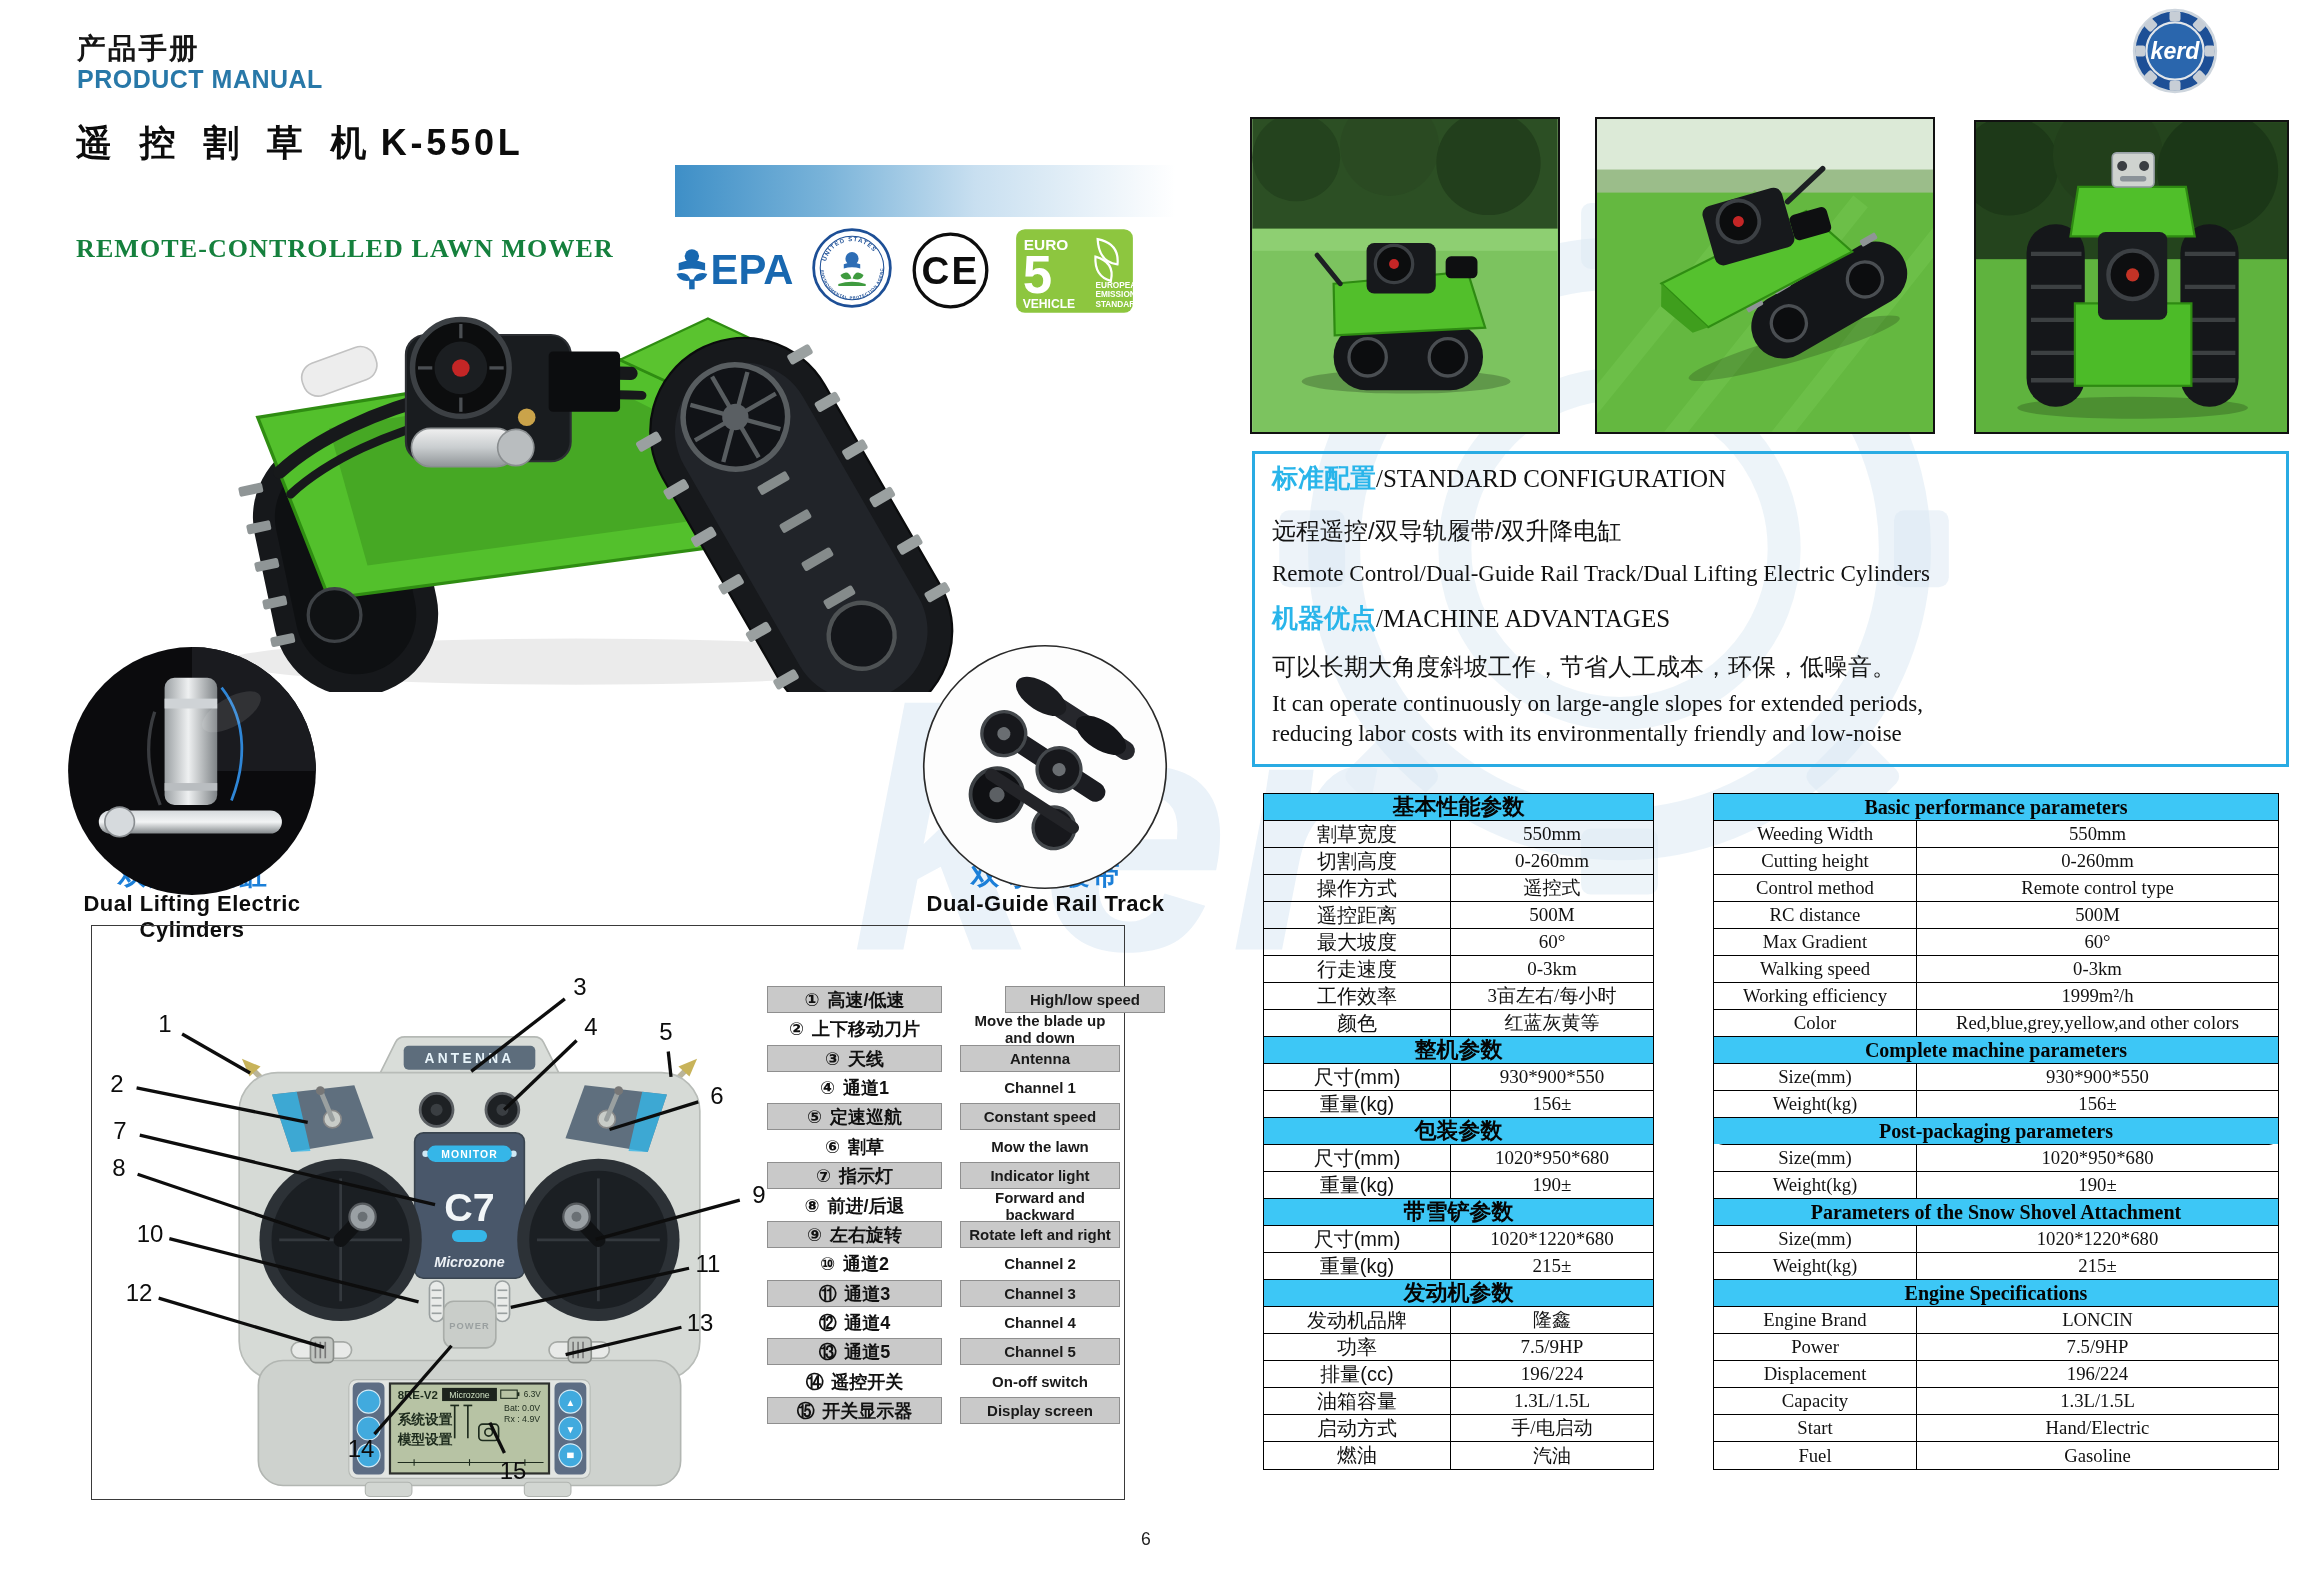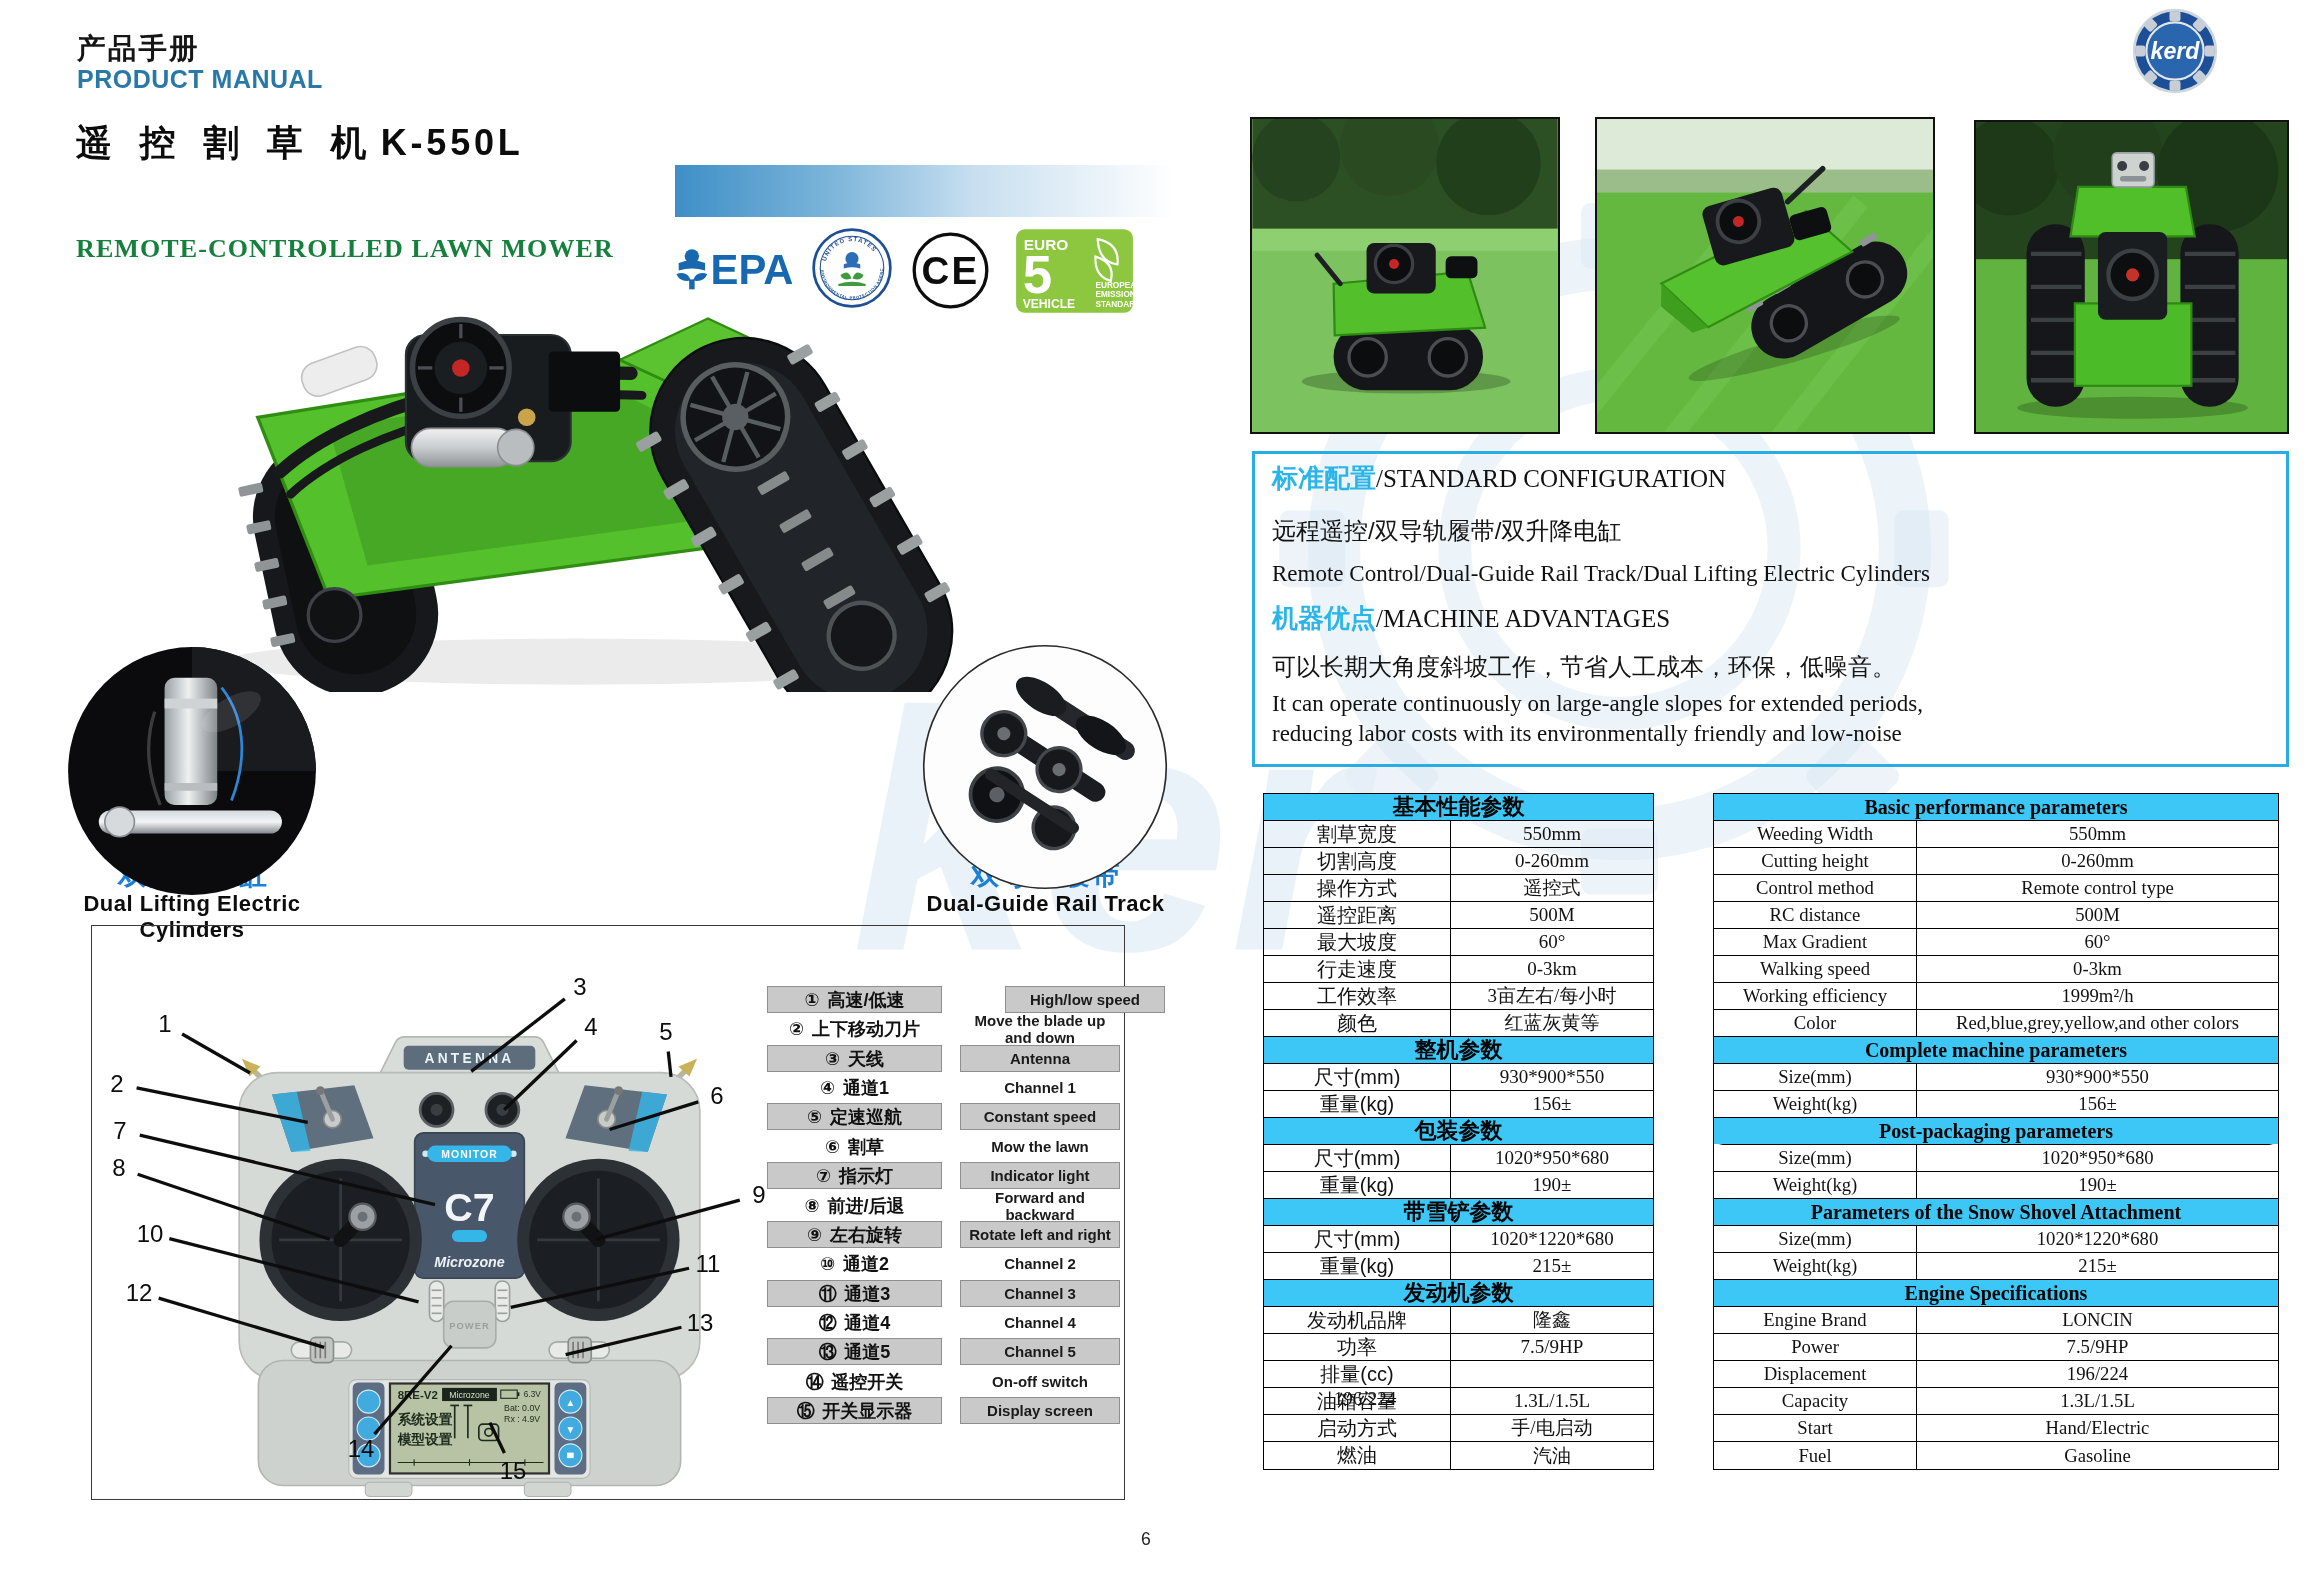--- a/index.html
+++ b/index.html
@@ -717,21 +717,21 @@
         <div class="spec-head">发动机参数</div>
       </div>
       <div class="spec-row" style="height: 27px;">
         <div class="spec-label" style="width: 187px;">发动机品牌</div>
         <div class="spec-value" style="width: calc(100% - 187px);">隆鑫</div>
       </div>
       <div class="spec-row" style="height: 27px;">
         <div class="spec-label" style="width: 187px;">功率</div>
         <div class="spec-value" style="width: calc(100% - 187px);">7.5/9HP</div>
       </div>
-      <div class="spec-row" style="height: 27px; flex-direction: column;">
+      <div class="spec-row" style="height: 27px;">
         <div class="spec-label" style="width: 187px;">排量(cc)</div>
         <div class="spec-value" style="width: calc(100% - 187px);">196/224</div>
       </div>
       <div class="spec-row" style="height: 27px;">
         <div class="spec-label" style="width: 187px;">油箱容量</div>
         <div class="spec-value" style="width: calc(100% - 187px);">1.3L/1.5L</div>
       </div>
       <div class="spec-row" style="height: 27px;">
         <div class="spec-label" style="width: 187px;">启动方式</div>
         <div class="spec-value" style="width: calc(100% - 187px);">手/电启动</div>

